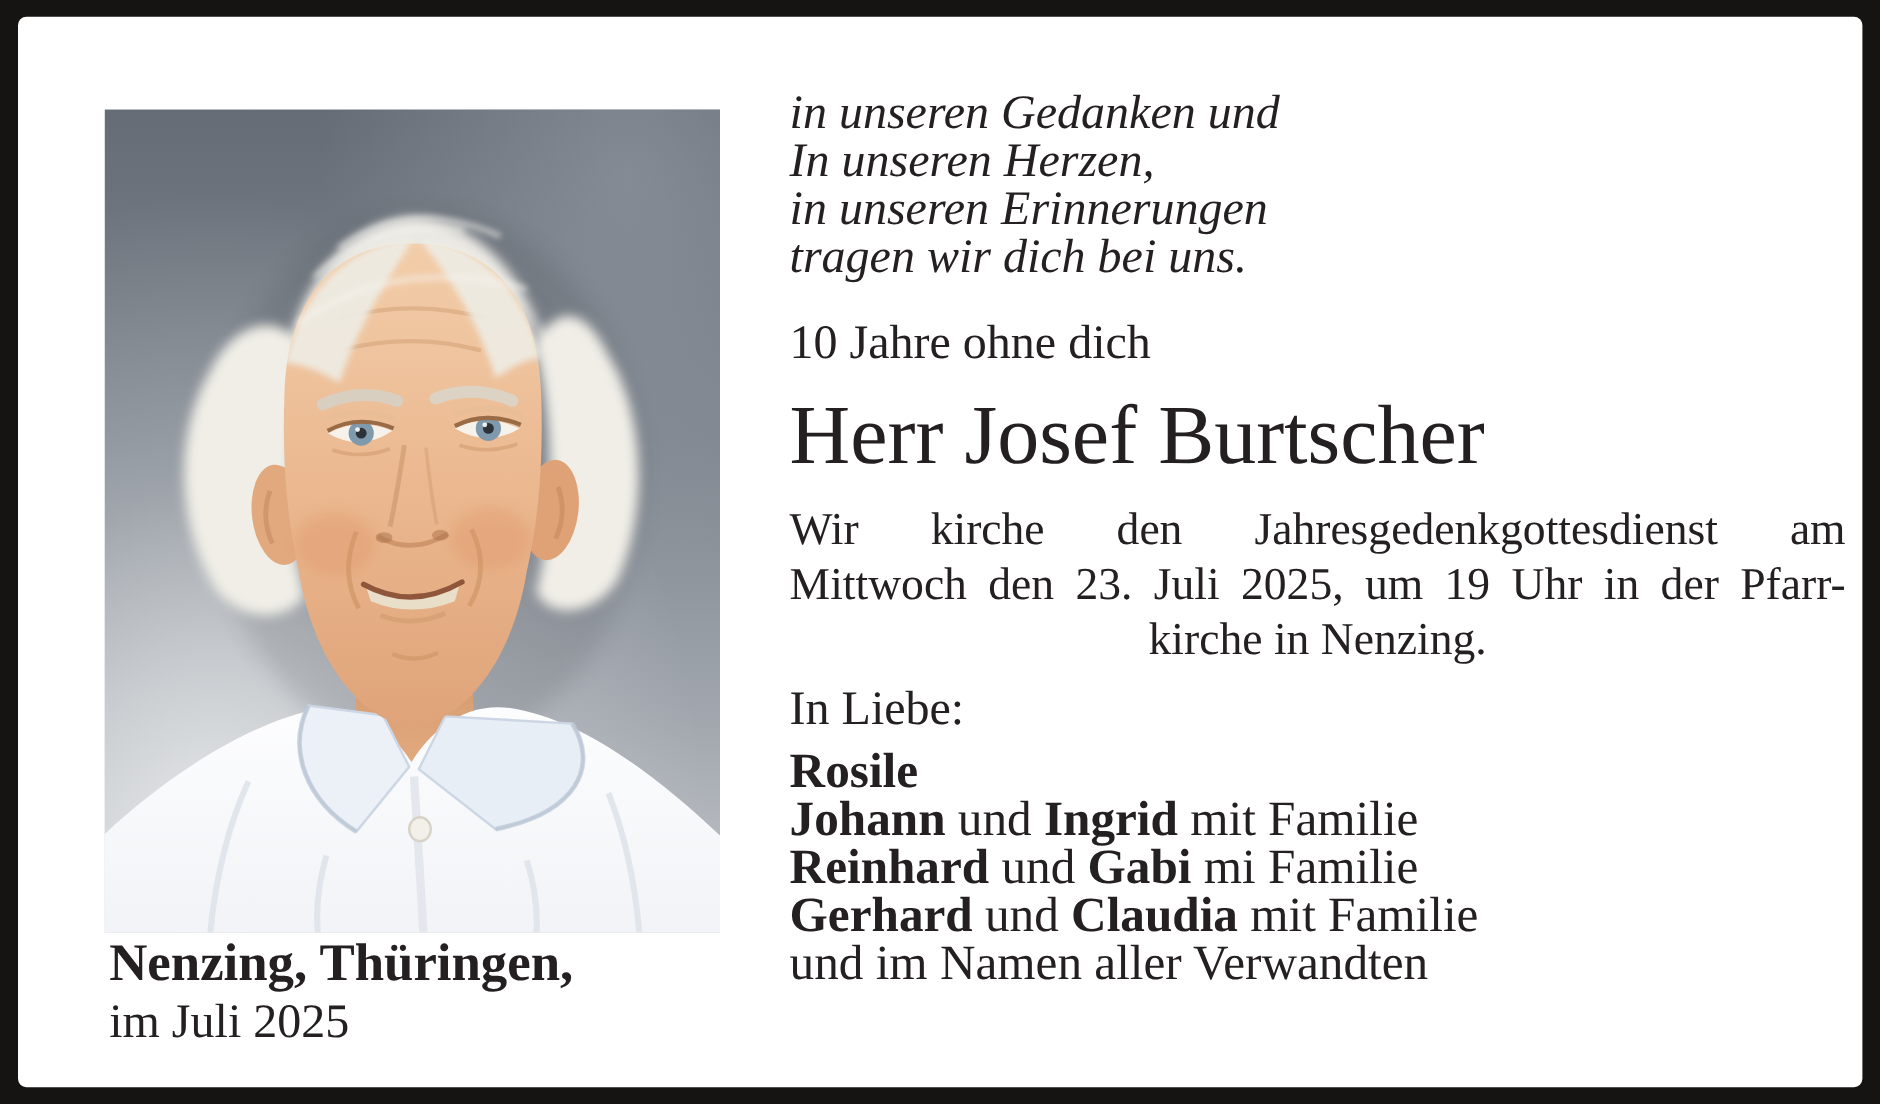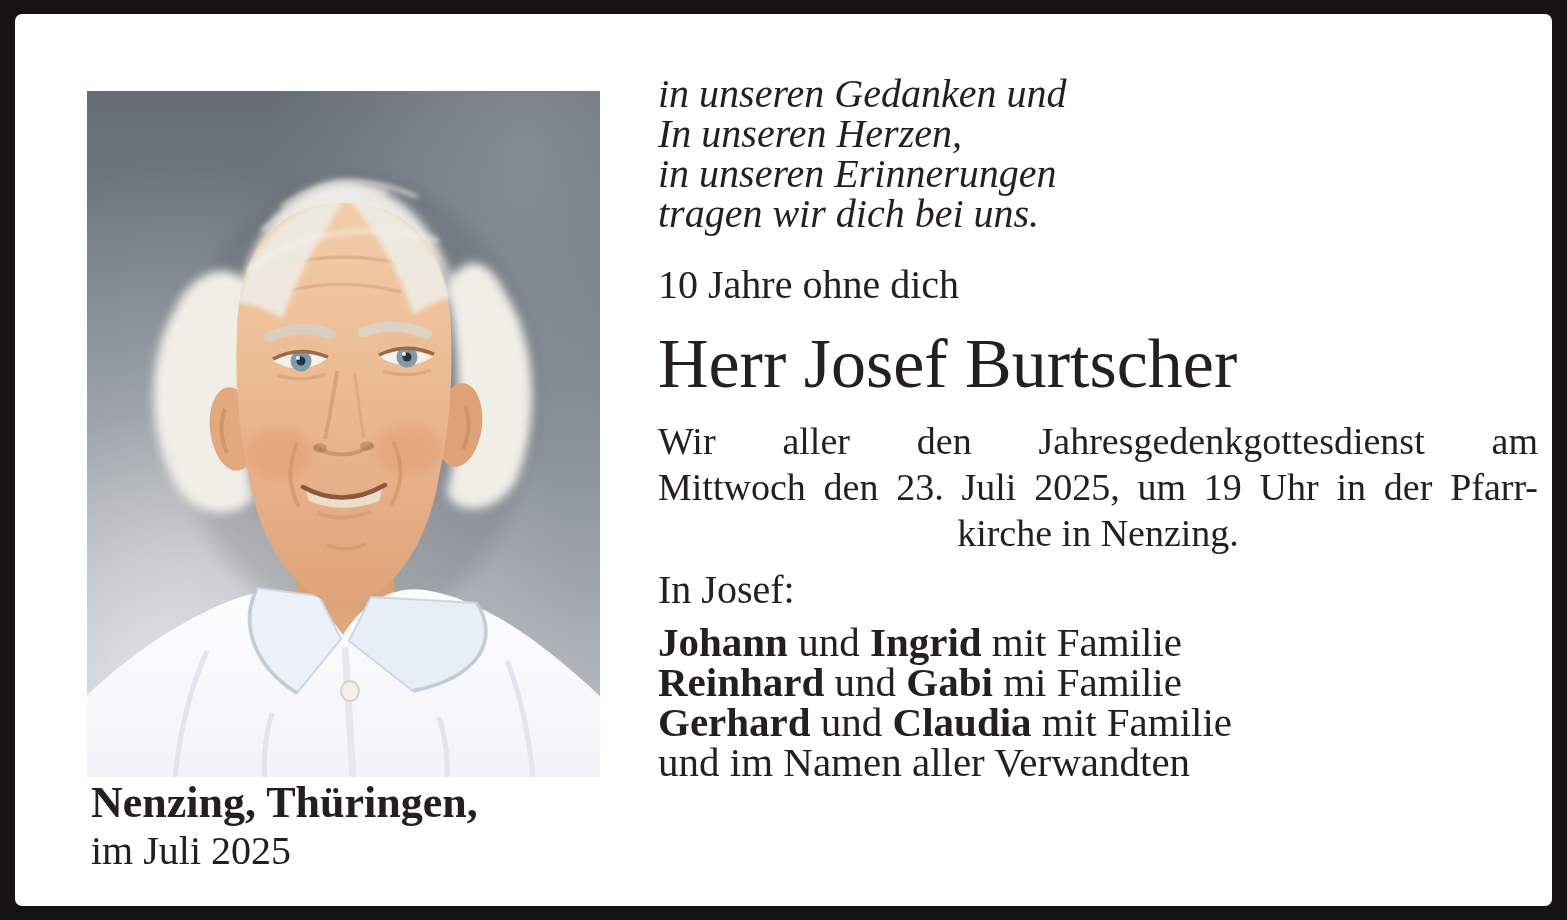--- a/index.html
+++ b/index.html
@@ -198,28 +198,29 @@
         <div>in unseren Erinnerungen</div>
         <div>tragen wir dich bei uns.</div>
       </div>
 
       <div class="anniversary">10 Jahre ohne dich</div>
 
       <div class="deceased-name">Herr Josef Burtscher</div>
 
 
       <div class="service">
-        <div class="svc-line">Wir aller den Jahresgedenkgottesdienst am</div>
+        <div class="svc-line">Wir kirche den Jahresgedenkgottesdienst am</div>
         <div class="svc-line">Mittwoch den 23. Juli 2025, um 19 Uhr in der Pfarr-</div>
         <div class="svc-line svc-line--last">kirche in Nenzing.</div>
       </div>
 
-      <div class="closing">In Josef:</div>
+      <div class="closing">In Liebe:</div>
 
       <div class="family">
+        <div><b>Rosile</b></div>
         <div><b>Johann</b><span> und </span><b>Ingrid</b><span> mit Familie</span></div>
         <div><b>Reinhard</b><span> und </span><b>Gabi</b><span> mi Familie</span></div>
         <div><b>Gerhard</b><span> und </span><b>Claudia</b><span> mit Familie</span></div>
         <div><span>und im Namen aller Verwandten</span></div>
       </div>
 
     </div>
   </div>
 </div>
 

